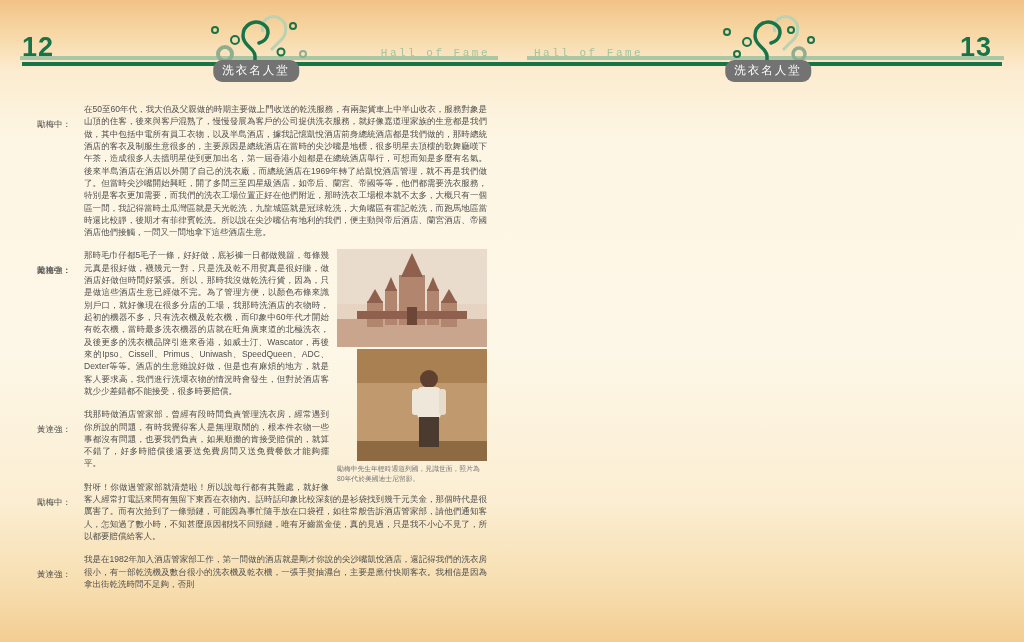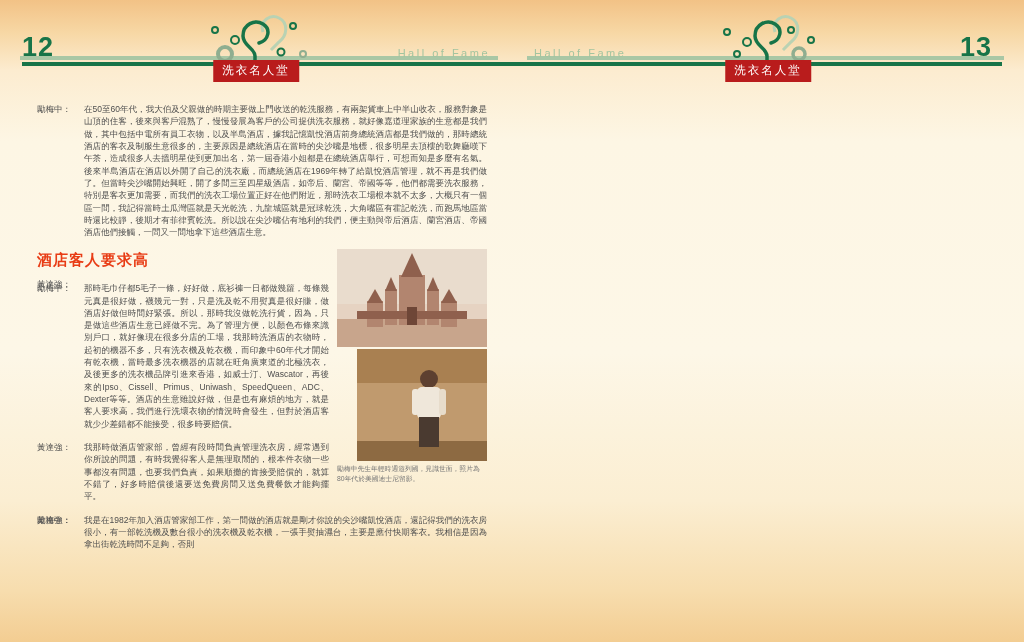--- a/index.html
+++ b/index.html
@@ -8,31 +8,31 @@
     font-family:"Liberation Sans","DejaVu Sans",sans-serif;
     background:linear-gradient(180deg,#f2c286 0%,#f7d7a4 5%,#fcecd0 11%,#fdf6e4 22%,#fdf7e7 55%,#fbeed2 78%,#f7ddae 92%,#f3cd92 100%);
   }
   .page{position:absolute;top:0;width:512px;height:642px;}
   #pageL{left:0;} #pageR{left:512px;}
 
   
   .rule-light{position:absolute;height:4px;background:#a9c7a5;}
   .rule-dark{position:absolute;height:4px;background:#177448;}
   .pagenum{position:absolute;top:32px;color:#177448;font-size:27px;font-weight:bold;letter-spacing:1px;text-align:center;}
-  .runhead{position:absolute;top:47px;color:#a3c49f;font-size:11px;letter-spacing:2.5px;}
+  .runhead{position:absolute;top:47px;color:#a3c49f;font-size:11px;letter-spacing:2.5px;font-family:Liberation Mono, monospace;}
   .badge{position:absolute;top:60px;left:50%;transform:translateX(-50%);
-    background:#b91c1c;color:#ffffff;font-size:11.5px;letter-spacing:2px;
-    padding:3px 9px 4px 9px;border-radius:0;white-space:nowrap;}
+    background:#737373;color:#ffffff;font-size:11.5px;letter-spacing:2px;
+    padding:3px 9px 4px 9px;border-radius:9px;white-space:nowrap;}
   .hanger{position:absolute;top:10px;left:50%;transform:translateX(-50%);}
 
   
   .col{position:absolute;top:103px;font-size:8.5px;line-height:1.45;color:#4f4f4f;text-align:justify;}
   #colL{left:37px;width:450px;}
   .para{position:relative;padding-left:47px;margin:0 0 11px 0;}
-  .speaker{position:absolute;left:0;top:0;white-space:nowrap;}
+  .speaker{position:absolute;left:0;top:15px;white-space:nowrap;}
   .sec-title{color:#e83c15;font-size:15px;font-weight:bold;letter-spacing:1px;margin:3px 0 7px 0;}
 
   
   .floatL{float:right;width:150px;margin:0 0 4px 8px;}
   .photo{display:block;}
   .caption{font-size:6.8px;line-height:1.35;color:#777;margin-top:3px;text-align:left;}
   .man-photo{margin-left:20px;margin-top:2px;}
 </style>
 </head>
 <body>
@@ -91,33 +91,32 @@
           <circle cx="72" cy="30" r="9" fill="#5d4030"></circle>
           <rect x="60" y="38" width="24" height="32" rx="5" fill="#efe7da"></rect>
           <rect x="62" y="68" width="20" height="30" fill="#4a3a30"></rect>
           <rect x="55" y="40" width="7" height="26" rx="3" fill="#efe7da"></rect>
           <rect x="82" y="40" width="7" height="26" rx="3" fill="#e7dccb"></rect>
         </g>
       </svg>
       <div class="caption">勵梅中先生年輕時週遊列國，見識世面，照片為80年代於美國迪士尼留影。</div>
     </div>
 
-    <div class="sec-title">酒店客人要求高</div>
 
     <div class="para">
       <span class="speaker">黃達強：</span>
     </div>
     <div class="para">
       <span class="speaker">勵梅中：</span><span>那時毛巾仔都5毛子一條，好好做，底衫褲一日都做幾籮，每條幾元真是很好做，襪幾元一對，只是洗及乾不用熨真是很好賺，做酒店好做但時間好緊張。所以，那時我沒做乾洗行貨，因為，只是做這些酒店生意已經做不完。為了管理方便，以顏色布條來識別戶口，就好像現在很多分店的工場，我那時洗酒店的衣物時，起初的機器不多，只有洗衣機及乾衣機，而印象中60年代才開始有乾衣機，當時最多洗衣機器的店就在旺角廣東道的北極洗衣，及後更多的洗衣機品牌引進來香港，如威士汀、Wascator，再後來的Ipso、Cissell、Primus、Uniwash、SpeedQueen、ADC、Dexter等等。酒店的生意雖說好做，但是也有麻煩的地方，就是客人要求高，我們進行洗壞衣物的情況時會發生，但對於酒店客就少少差錯都不能接受，很多時要賠償。</span>
     </div>
     <div class="para">
       <span class="speaker">黃達強：</span><span>我那時做酒店管家部，曾經有段時間負責管理洗衣房，經常遇到你所說的問題，有時我覺得客人是無理取鬧的，根本件衣物一些事都沒有問題，也要我們負責，如果順攤的肯接受賠償的，就算不錯了，好多時賠償後還要送免費房間又送免費餐飲才能夠擺平。</span>
     </div>
     <div class="para">
-      <span class="speaker">勵梅中：</span>
+      <span class="speaker">勵梅中：</span><span>對呀！你做過管家部就清楚啦！所以說每行都有其難處，就好像客人經常打電話來問有無留下東西在衣物內。話時話印象比較深刻的是衫袋找到幾千元美金，那個時代是很厲害了。而有次拾到了一條頸鏈，可能因為事忙隨手放在口袋裡，如往常般告訴酒店管家部，請他們通知客人，怎知過了數小時，不知甚麼原因都找不回頸鏈，唯有牙齒當金使，真的見過，只是我不小心不見了，所以都要賠償給客人。</span>
     </div>
     <div class="para">
       <span class="speaker">黃達強：</span><span>我是在1982年加入酒店管家部工作，第一間做的酒店就是剛才你說的尖沙嘴凱悅酒店，還記得我們的洗衣房很小，有一部乾洗機及數台很小的洗衣機及乾衣機，一張手熨抽濕台，主要是應付快期客衣。我相信是因為拿出街乾洗時間不足夠，否則</span>
     </div>
   </div>
 </div>
 
 <div class="page" id="pageR">
   <div class="rule-light" style="left:15px;right:20px;top:56px;"></div>
   <div class="rule-dark" style="left:0;right:22px;top:62px;"></div>

